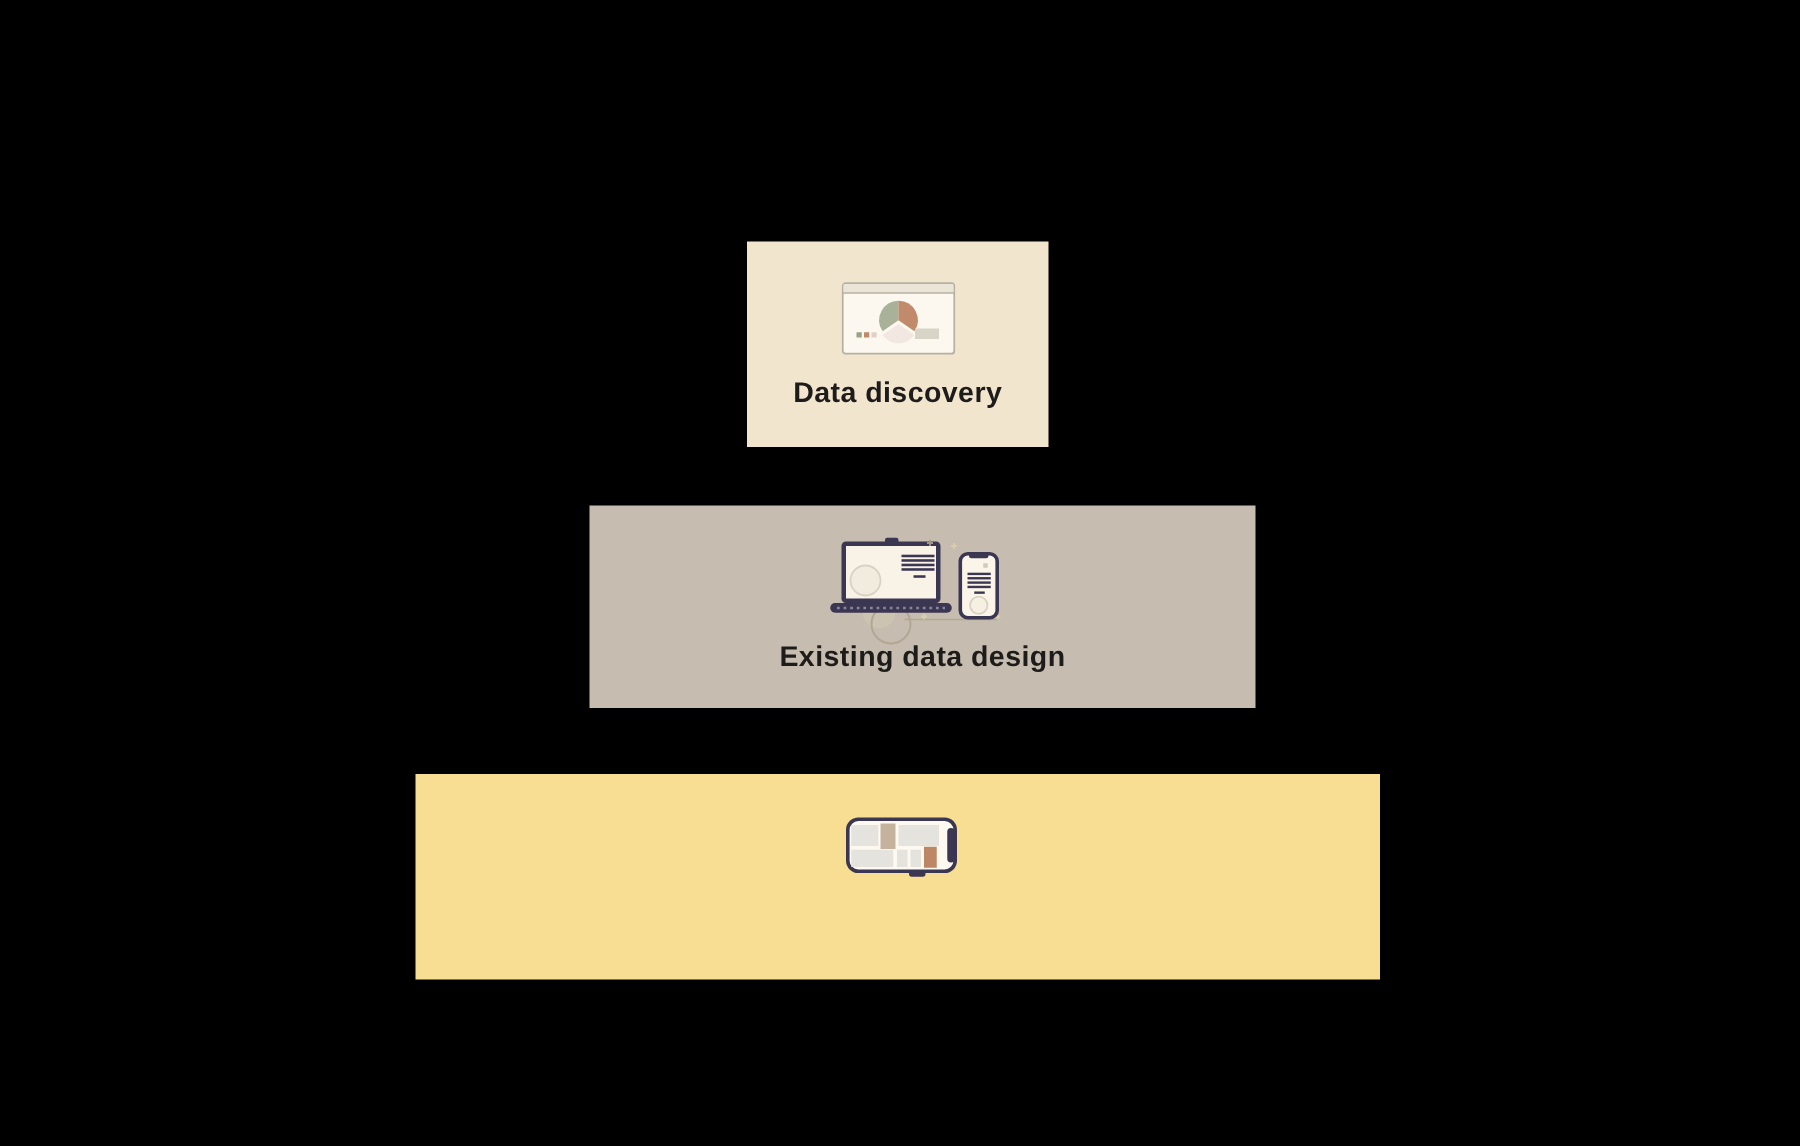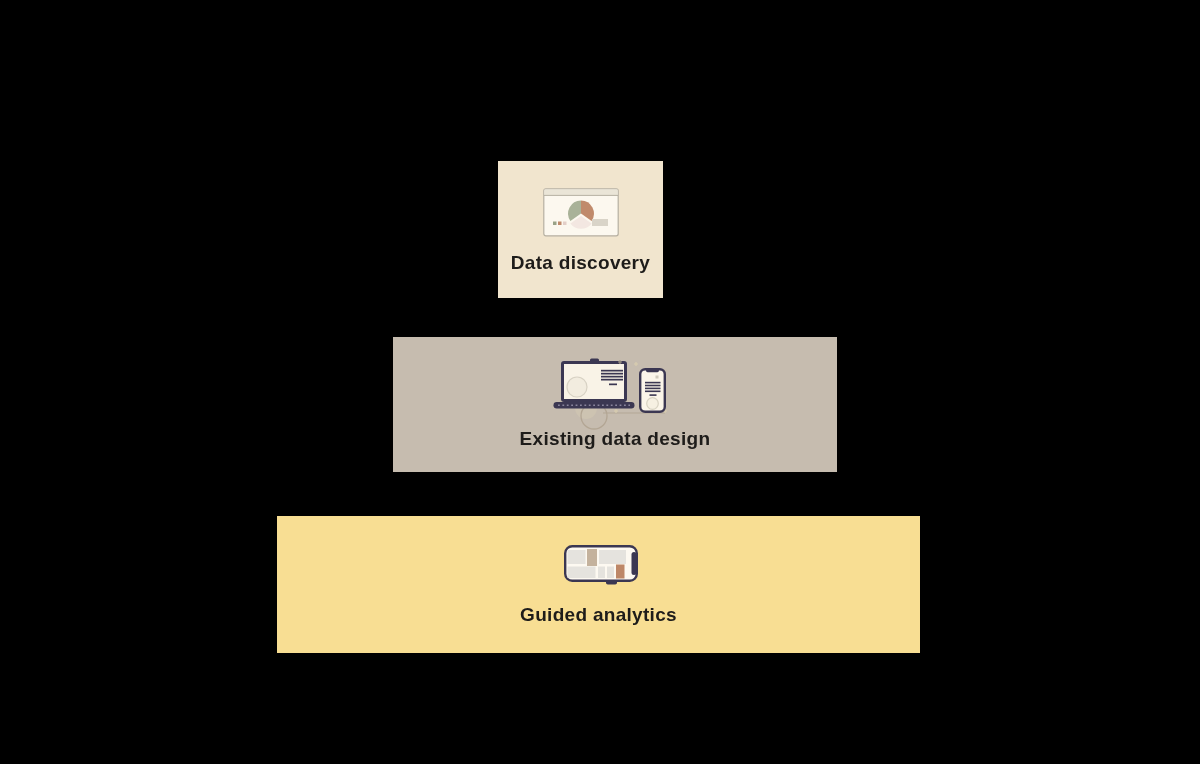--- a/index.html
+++ b/index.html
@@ -17,21 +17,21 @@
     left: 0; right: 0;
     text-align: center;
     font-size: 19px;
     font-weight: 700;
     line-height: 24px;
     letter-spacing: 0.3px;
     color: #1e1c1a;
   }
   .icon-wrap { position: absolute; left: 50%; }
 
-  #panel-1 { left: 498px; top: 161px; width: 165px; height: 137px; background: #f1e5ce; }
+  #panel-1 { left: 498px; top: 161px; width: 201px; height: 137px; background: #f1e5ce; }
   #panel-1 .icon-wrap { top: 27px; margin-left: -38px; }
   #panel-1 .panel-label { top: 90px; }
 
   #panel-2 { left: 393px; top: 337px; width: 412px; height: 135px; background: #c6bcaf; padding-left: 32px; }
   #panel-2 .icon-wrap { top: 17px; margin-left: -62px; }
   #panel-2 .panel-label { top: 90px; }
 
   #panel-3 { left: 277px; top: 516px; width: 643px; height: 137px; background: #f8de93; }
   #panel-3 .icon-wrap { top: 26px; margin-left: -40px; }
   #panel-3 .panel-label { top: 87px; }
@@ -117,16 +117,15 @@
 
         <rect x="8.5" y="8" width="18" height="14" fill="#e5e3de"></rect>
         <rect x="28" y="7" width="10" height="17" fill="#c4b29d"></rect>
         <rect x="40" y="8" width="27" height="14" fill="#e5e3de"></rect>
         <rect x="8.5" y="24.5" width="28" height="11.5" fill="#e5e3de"></rect>
         <rect x="39" y="24.5" width="7" height="11.5" fill="#e5e3de"></rect>
         <rect x="48" y="24.5" width="7" height="11.5" fill="#e5e3de"></rect>
         <rect x="57" y="22.5" width="8.5" height="14" fill="#bd8767"></rect>
       </svg>
     </div>
-    <div class="panel-label">Guided analytics</div>
   </section>
 
 </div>
 
 </body></html>

